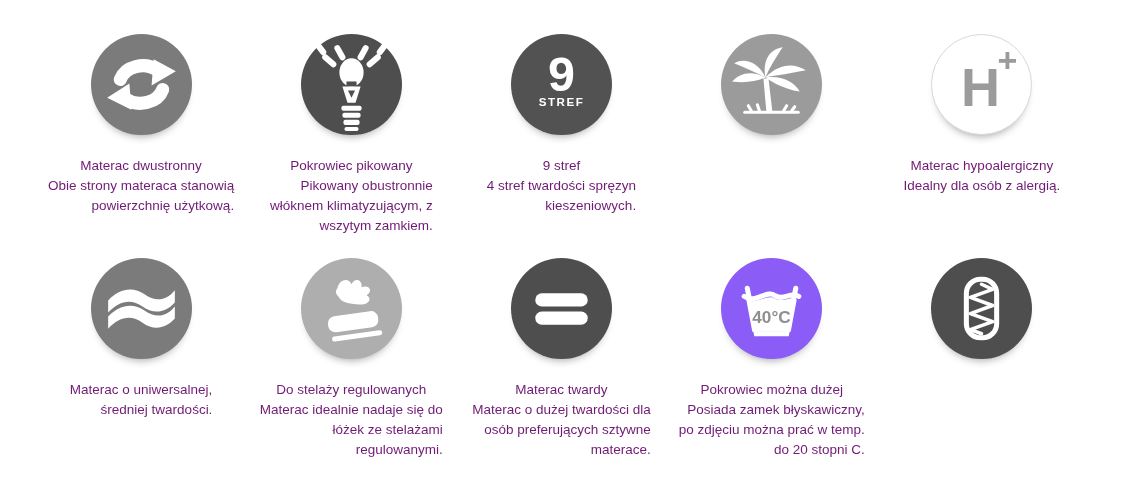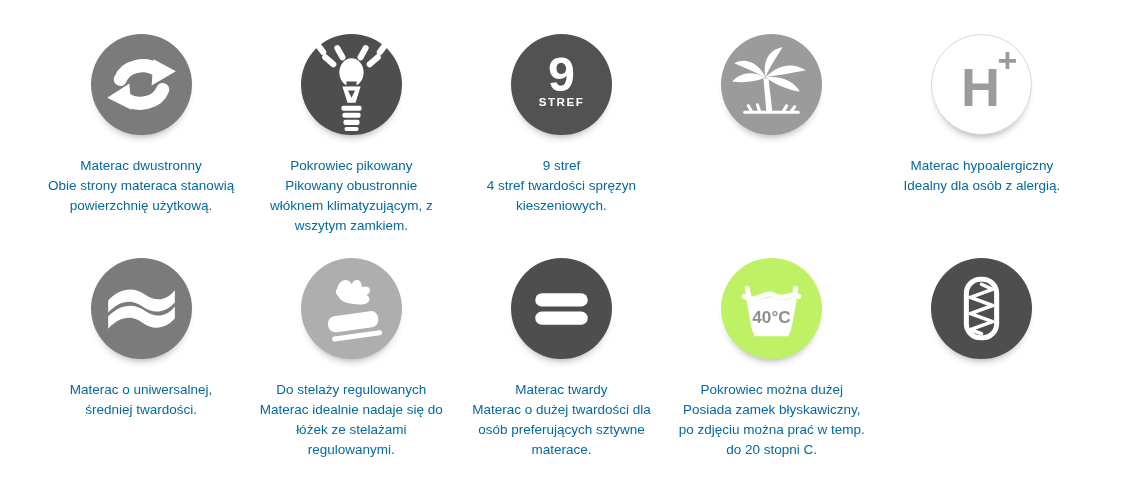--- a/index.html
+++ b/index.html
@@ -19,25 +19,25 @@
     text-align:center;
   }
   .icon-circle{
     width:101px;height:101px;border-radius:50%;
     display:flex;align-items:center;justify-content:center;
     margin-bottom:21px;position:relative;
     box-shadow:0 7px 9px -6px rgba(0,0,0,.38);
   }
   .icon-circle svg{width:101px;height:101px;display:block;}
   .feature-text{
-    font-size:13.5px;line-height:20px;color:#0369a1;
+    font-size:13.5px;line-height:20px;color:#701a75;
     max-width:208px;
   }
   .feature-title{white-space:pre-line;}
-  .feature-desc{white-space:pre-line;}
+  .feature-desc{white-space:pre-line;text-align:right;}
   
   .circle-bordered{border:1px solid #d8d8d8;box-sizing:border-box;}
   .h-letter{
     font-size:54px;font-weight:bold;color:#9b9b9b;line-height:1;
     letter-spacing:-1px;transform:translate(-2px,2px);
   }
   .h-plus{
     position:absolute;top:8px;right:14px;
     font-size:34px;font-weight:bold;color:#9b9b9b;line-height:1;
   }
@@ -191,21 +191,21 @@
     </div>
     <div class="feature-text">
       <div class="feature-title">Materac twardy</div>
       <div class="feature-desc">Materac o dużej twardości dla
 osób preferujących sztywne
 materace.</div>
     </div>
   </div>
 
   <div class="feature-card">
-    <div class="icon-circle" style="background: #bef264; text-align: center;">
+    <div class="icon-circle" style="background: #8b5cf6; text-align: center;">
       <svg viewBox="0 0 100 100">
         <path d="M26,30 L35,75 L65,75 L74,30" fill="none" stroke="#ffffff" stroke-width="5" stroke-linecap="round"></path>
         <path d="M23,38 C33,46 46,31 53,37 C61,43 69,33 77,38" fill="none" stroke="#ffffff" stroke-width="5" stroke-linecap="round"></path>
         <path d="M25,41 C34,47 46,35 53,40 C61,45 69,37 75,41 L69,73 L31,73 Z" fill="#ffffff"></path>
         <text x="50" y="64" text-anchor="middle" font-family="Liberation Sans, sans-serif" font-size="17" font-weight="bold" fill="#8f8f8f">40°C</text>
       </svg>
     </div>
     <div class="feature-text">
       <div class="feature-title">Pokrowiec można dużej</div>
       <div class="feature-desc">Posiada zamek błyskawiczny,

